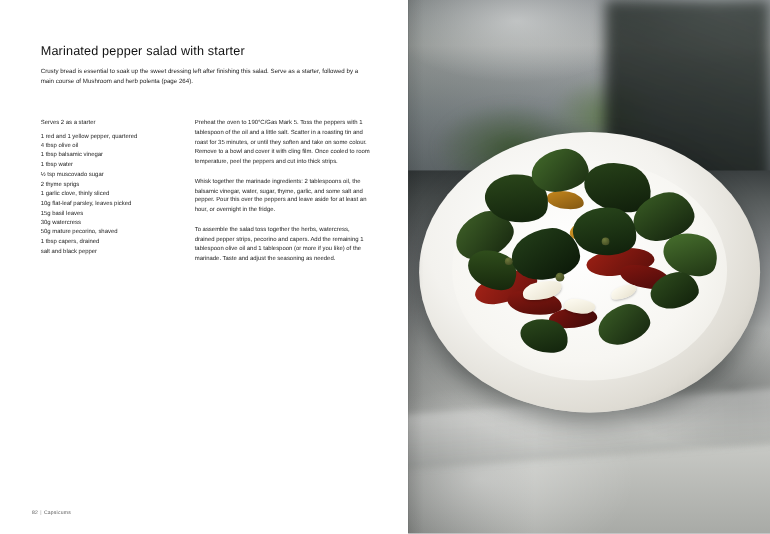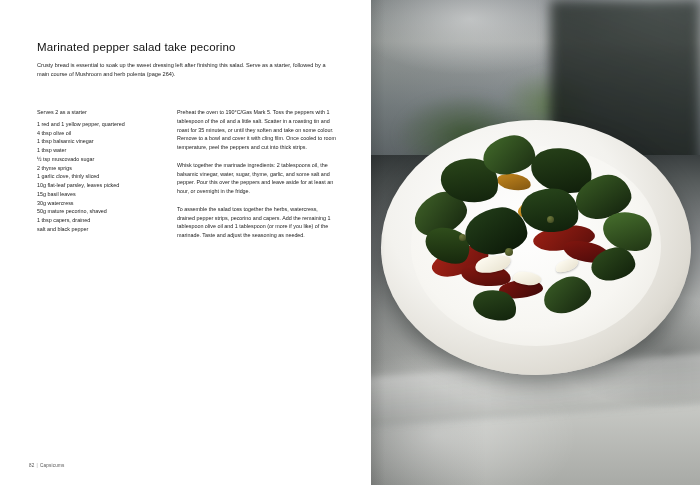--- a/index.html
+++ b/index.html
@@ -234,21 +234,21 @@
     pointer-events: none;
   }
 </style>
 </head>
 <body>
 
 <div class="spread">
 
   <div class="page-left">
 
-    <h1 class="recipe-title">Marinated pepper salad take pecorino</h1>
+    <h1 class="recipe-title">Marinated pepper salad with starter</h1>
 
     <p class="recipe-intro">Crusty bread is essential to soak up the sweet dressing left after finishing this salad. Serve as a starter, followed by a main course of Mushroom and herb polenta (page 264).</p>
 
     <div class="columns">
 
       <div class="col-ingredients">
         <p class="serves-line">Serves 2 as a starter</p>
         <ul class="ingredient-list">
           <li>1 red and 1 yellow pepper, quartered</li>
           <li>4 tbsp olive oil</li>

